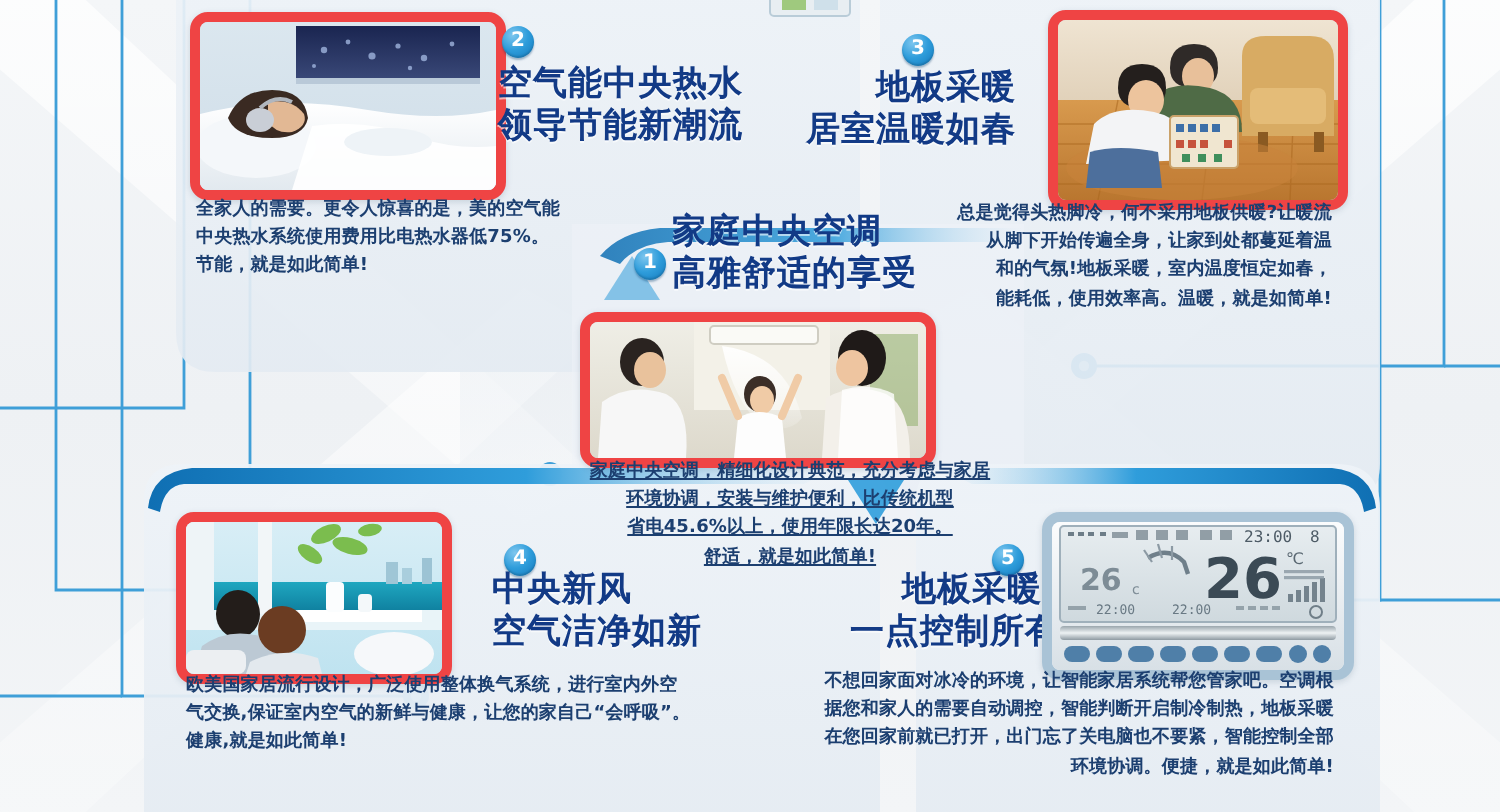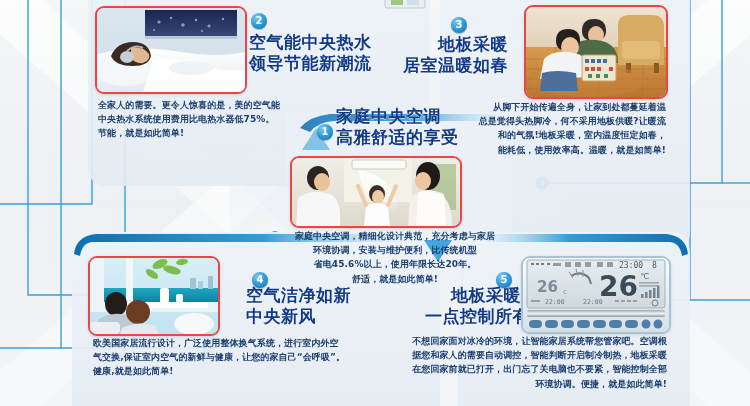--- a/index.html
+++ b/index.html
@@ -17,21 +17,21 @@
 
   
   .traces{position:absolute;left:0;top:0;width:750px;height:406px;}
   .traces svg{display:block;}
   .panel-bg{position:absolute;inset:0;}
   .panel-bg svg{display:block;}
 
   
   .photo{
     position:absolute;border-radius:9px;overflow:hidden;
-    border:2px solid #ef4444;
+    border:5px solid #ef4444;
     box-shadow:0 1px 3px rgba(80,110,130,.22);
     background:#cfe0ec;
   }
   .photo svg{display:block;}
 
   
   .badge{
     position:absolute;width:16px;height:16px;border-radius:50%;
     background:radial-gradient(circle at 34% 28%,#7ec6ee 0%,#2f9ddb 48%,#1279bd 100%);
     box-shadow:0 1px 1px rgba(0,60,110,.35), inset 0 -1px 1px rgba(0,0,0,.15);
@@ -267,22 +267,22 @@
           <rect x="83" y="60" width="4" height="4"></rect>
       </g>
       <g fill="#3f8f5c">
         <rect x="62" y="67" width="4" height="4"></rect>
           <rect x="70" y="67" width="4" height="4"></rect>
         <rect x="78" y="67" width="4" height="4"></rect>
       </g>
     </svg>
   </div>
   <div class="body-text ta-right" style="left:418px;top:100px;width:248px;">
+    <div>总是觉得头热脚冷，何不采用地板供暖?让暖流</div>
     <div>从脚下开始传遍全身，让家到处都蔓延着温</div>
-    <div>总是觉得头热脚冷，何不采用地板供暖?让暖流</div>
     <div>和的气氛!地板采暖，室内温度恒定如春，</div>
     <div>能耗低，使用效率高。温暖，就是如简单!</div>
   </div>
 
   <div class="badge" style="left:317px;top:124px;">1</div>
   <div class="head" style="left:336px;top:106px;">
     <span class="l2">家庭中央空调</span>
     <span class="l2">高雅舒适的享受</span>
   </div>
   <div class="photo" style="left:290px;top:156px;width:168px;height:68px;">
@@ -312,21 +312,21 @@
       <path d="M74 48 Q84 42 96 48 L98 68 L72 68 Z" fill="#fdfdfd"></path>
       <path d="M74 47 L66 28" stroke="#f0cba6" stroke-width="4" stroke-linecap="round"></path>
       <path d="M96 47 L104 28" stroke="#f0cba6" stroke-width="4" stroke-linecap="round"></path>
 
       <ellipse cx="136" cy="18" rx="12" ry="14" fill="#1f1a18"></ellipse>
       <ellipse cx="131" cy="23" rx="8" ry="9" fill="#eec5a0"></ellipse>
       <path d="M118 38 Q132 30 148 36 Q160 42 160 68 L116 68 Z" fill="#f3f0ea"></path>
       <path d="M126 34 Q140 30 152 36 L154 68 L124 68 Z" fill="#ffffff" opacity=".8"></path>
     </svg>
   </div>
-  <div class="body-text ta-center" style="left:281px;top:229px;width:228px;">
+  <div class="body-text ta-center" style="left:281px;top:229px;width:228px;text-decoration:underline;">
     <div>家庭中央空调，精细化设计典范，充分考虑与家居</div>
     <div>环境协调，安装与维护便利，比传统机型</div>
     <div>省电45.6%以上，使用年限长达20年。</div>
     <div>舒适，就是如此简单!</div>
   </div>
 
   <div class="photo" style="left:88px;top:256px;width:128px;height:76px;">
     <svg width="128" height="76" viewBox="0 0 128 76" preserveAspectRatio="none">
       <defs>
         <linearGradient id="sky" x1="0" y1="0" x2="0" y2="1">
@@ -363,22 +363,22 @@
       <path d="M8 62 Q22 52 40 58 Q50 62 50 76 L4 76 Z" fill="#bcc9d4"></path>
       <ellipse cx="48" cy="54" rx="12" ry="12" fill="#6b3c22"></ellipse>
       <path d="M32 70 Q48 62 66 68 L68 76 L30 76 Z" fill="#e3e9ee"></path>
 
       <ellipse cx="104" cy="66" rx="20" ry="11" fill="#f6f8fa"></ellipse>
       <rect x="0" y="64" width="30" height="12" rx="4" fill="#eceff2"></rect>
     </svg>
   </div>
   <div class="badge" style="left:252px;top:272px;">4</div>
   <div class="head" style="left:246px;top:285px;">
+    <span class="l2">中央新风</span>
     <span class="l2">空气洁净如新</span>
-    <span class="l2">中央新风</span>
   </div>
   <div class="body-text ta-left" style="left:93px;top:336px;width:300px;">
     <div>欧美国家居流行设计，广泛使用整体换气系统，进行室内外空</div>
     <div>气交换,保证室内空气的新鲜与健康，让您的家自己“会呼吸”。</div>
     <div>健康,就是如此简单!</div>
   </div>
 
   <div class="badge" style="left:496px;top:272px;">5</div>
   <div class="head r" style="left:425px;top:285px;width:96px;text-align:right;">
     <span class="l2">地板采暖</span>

